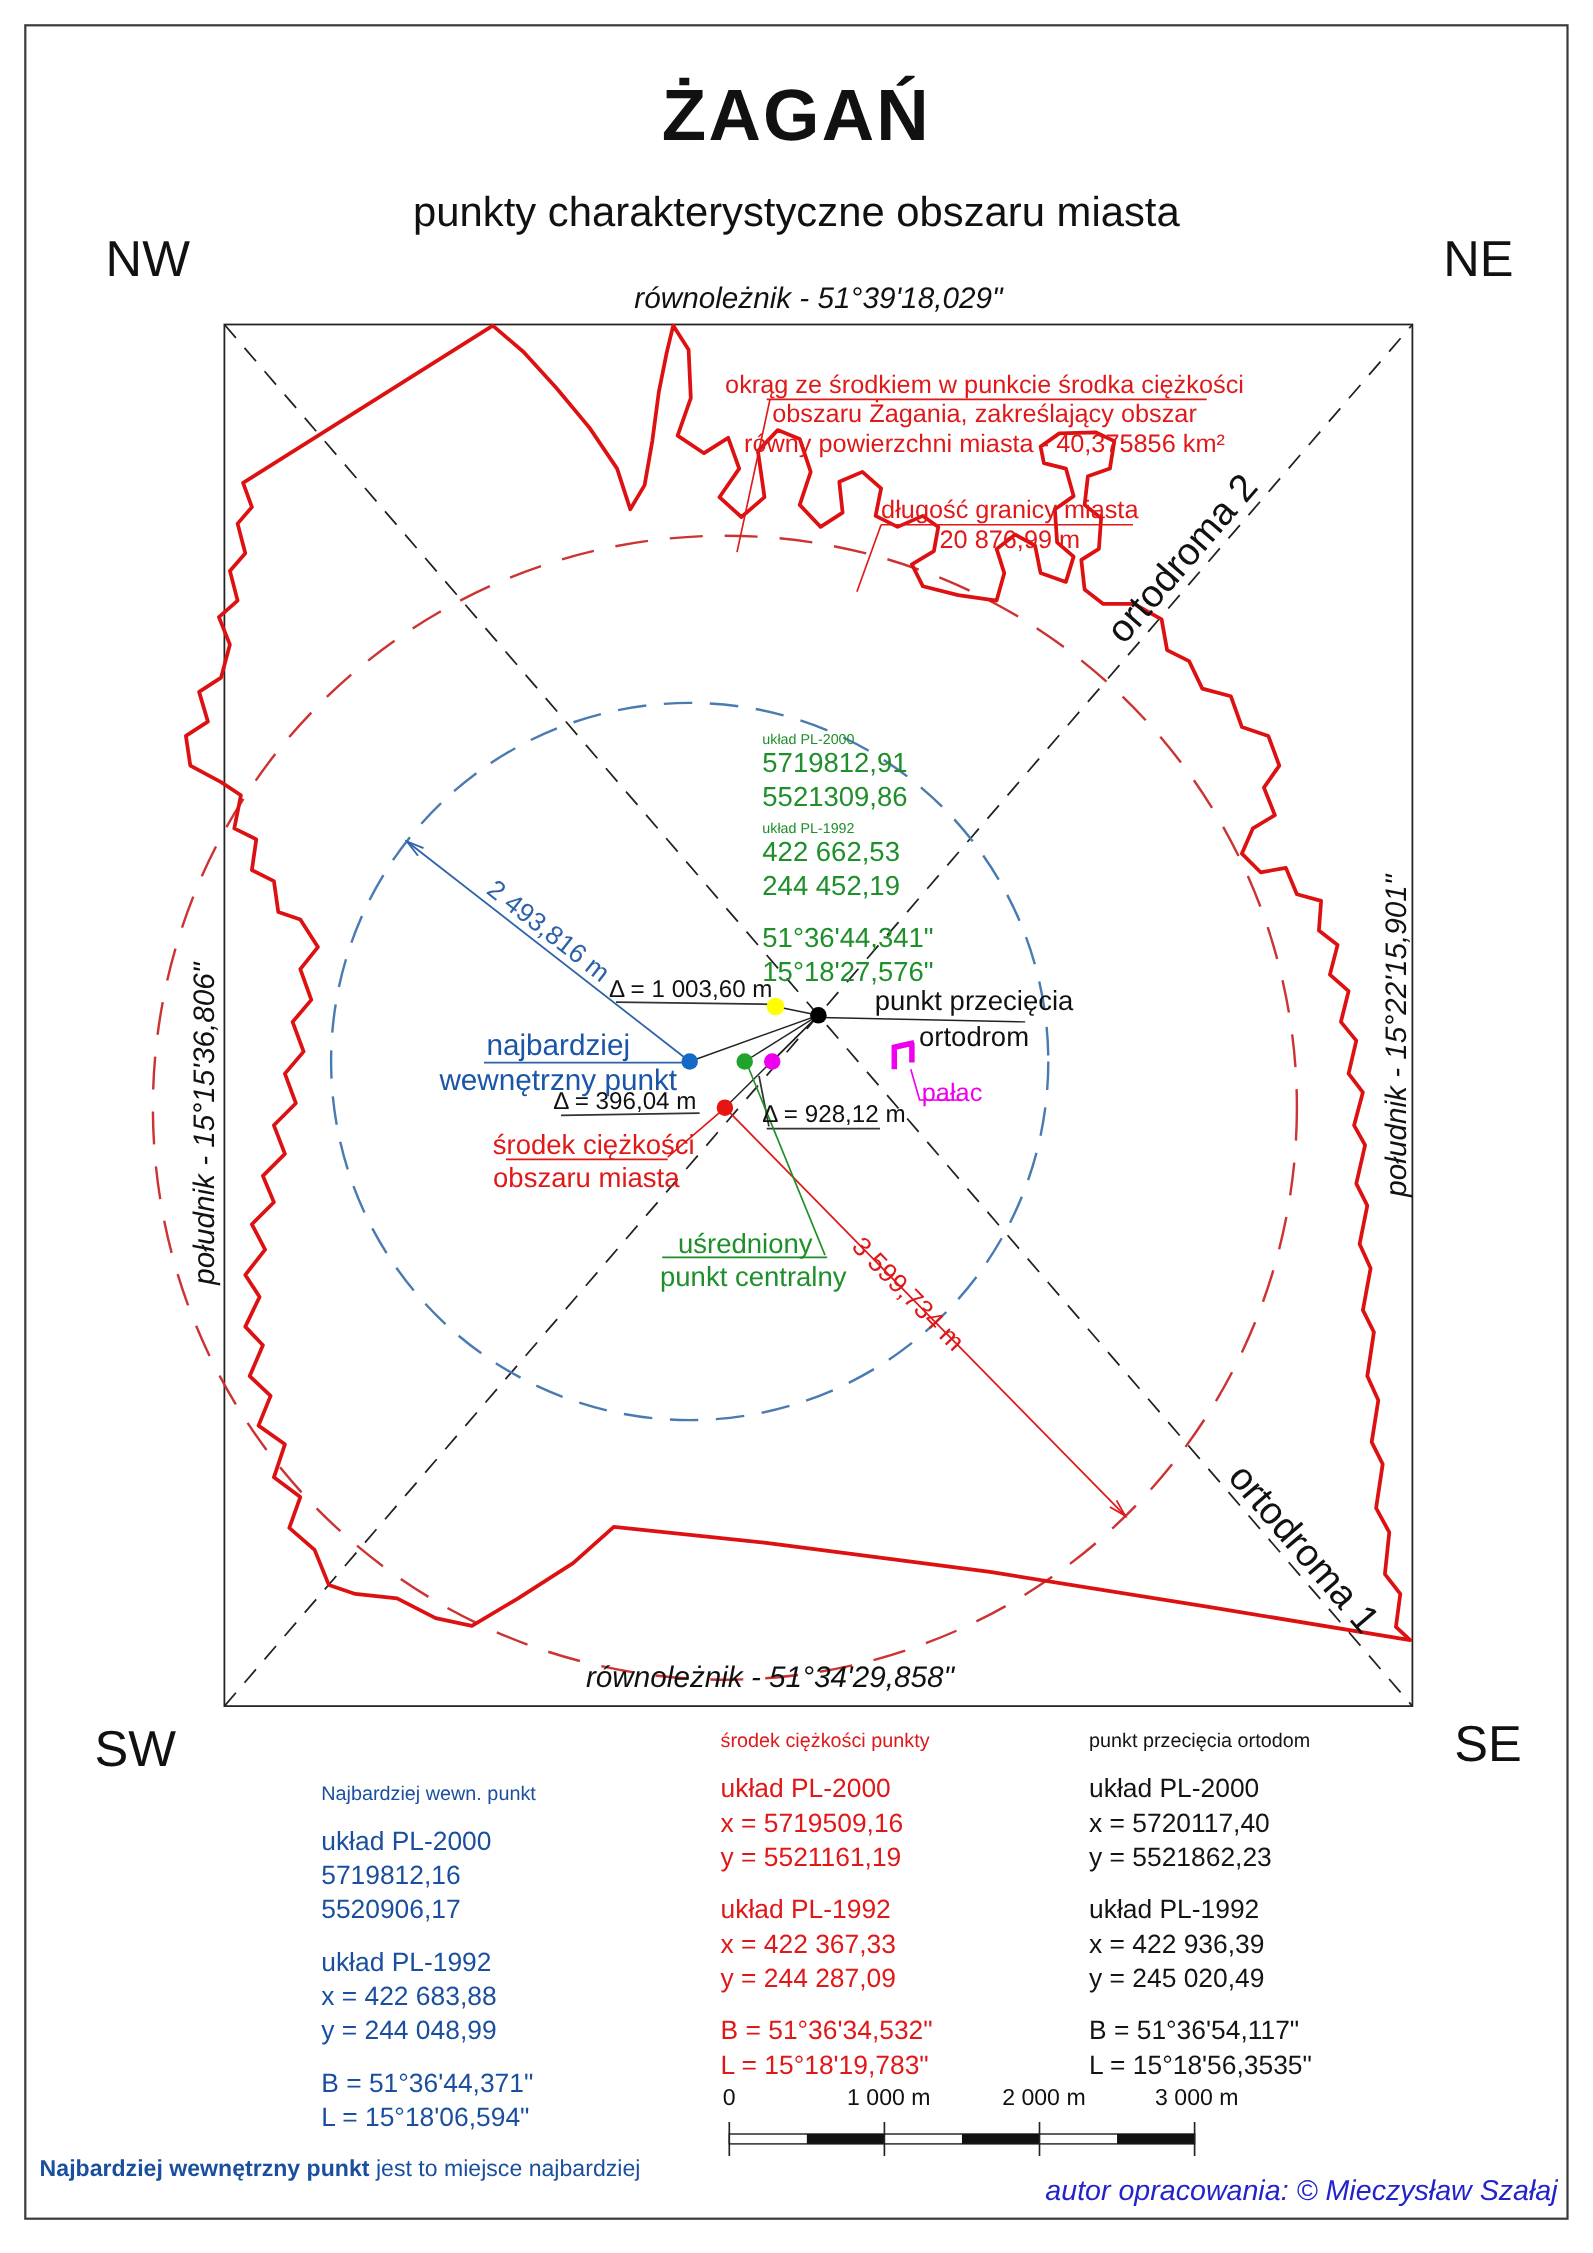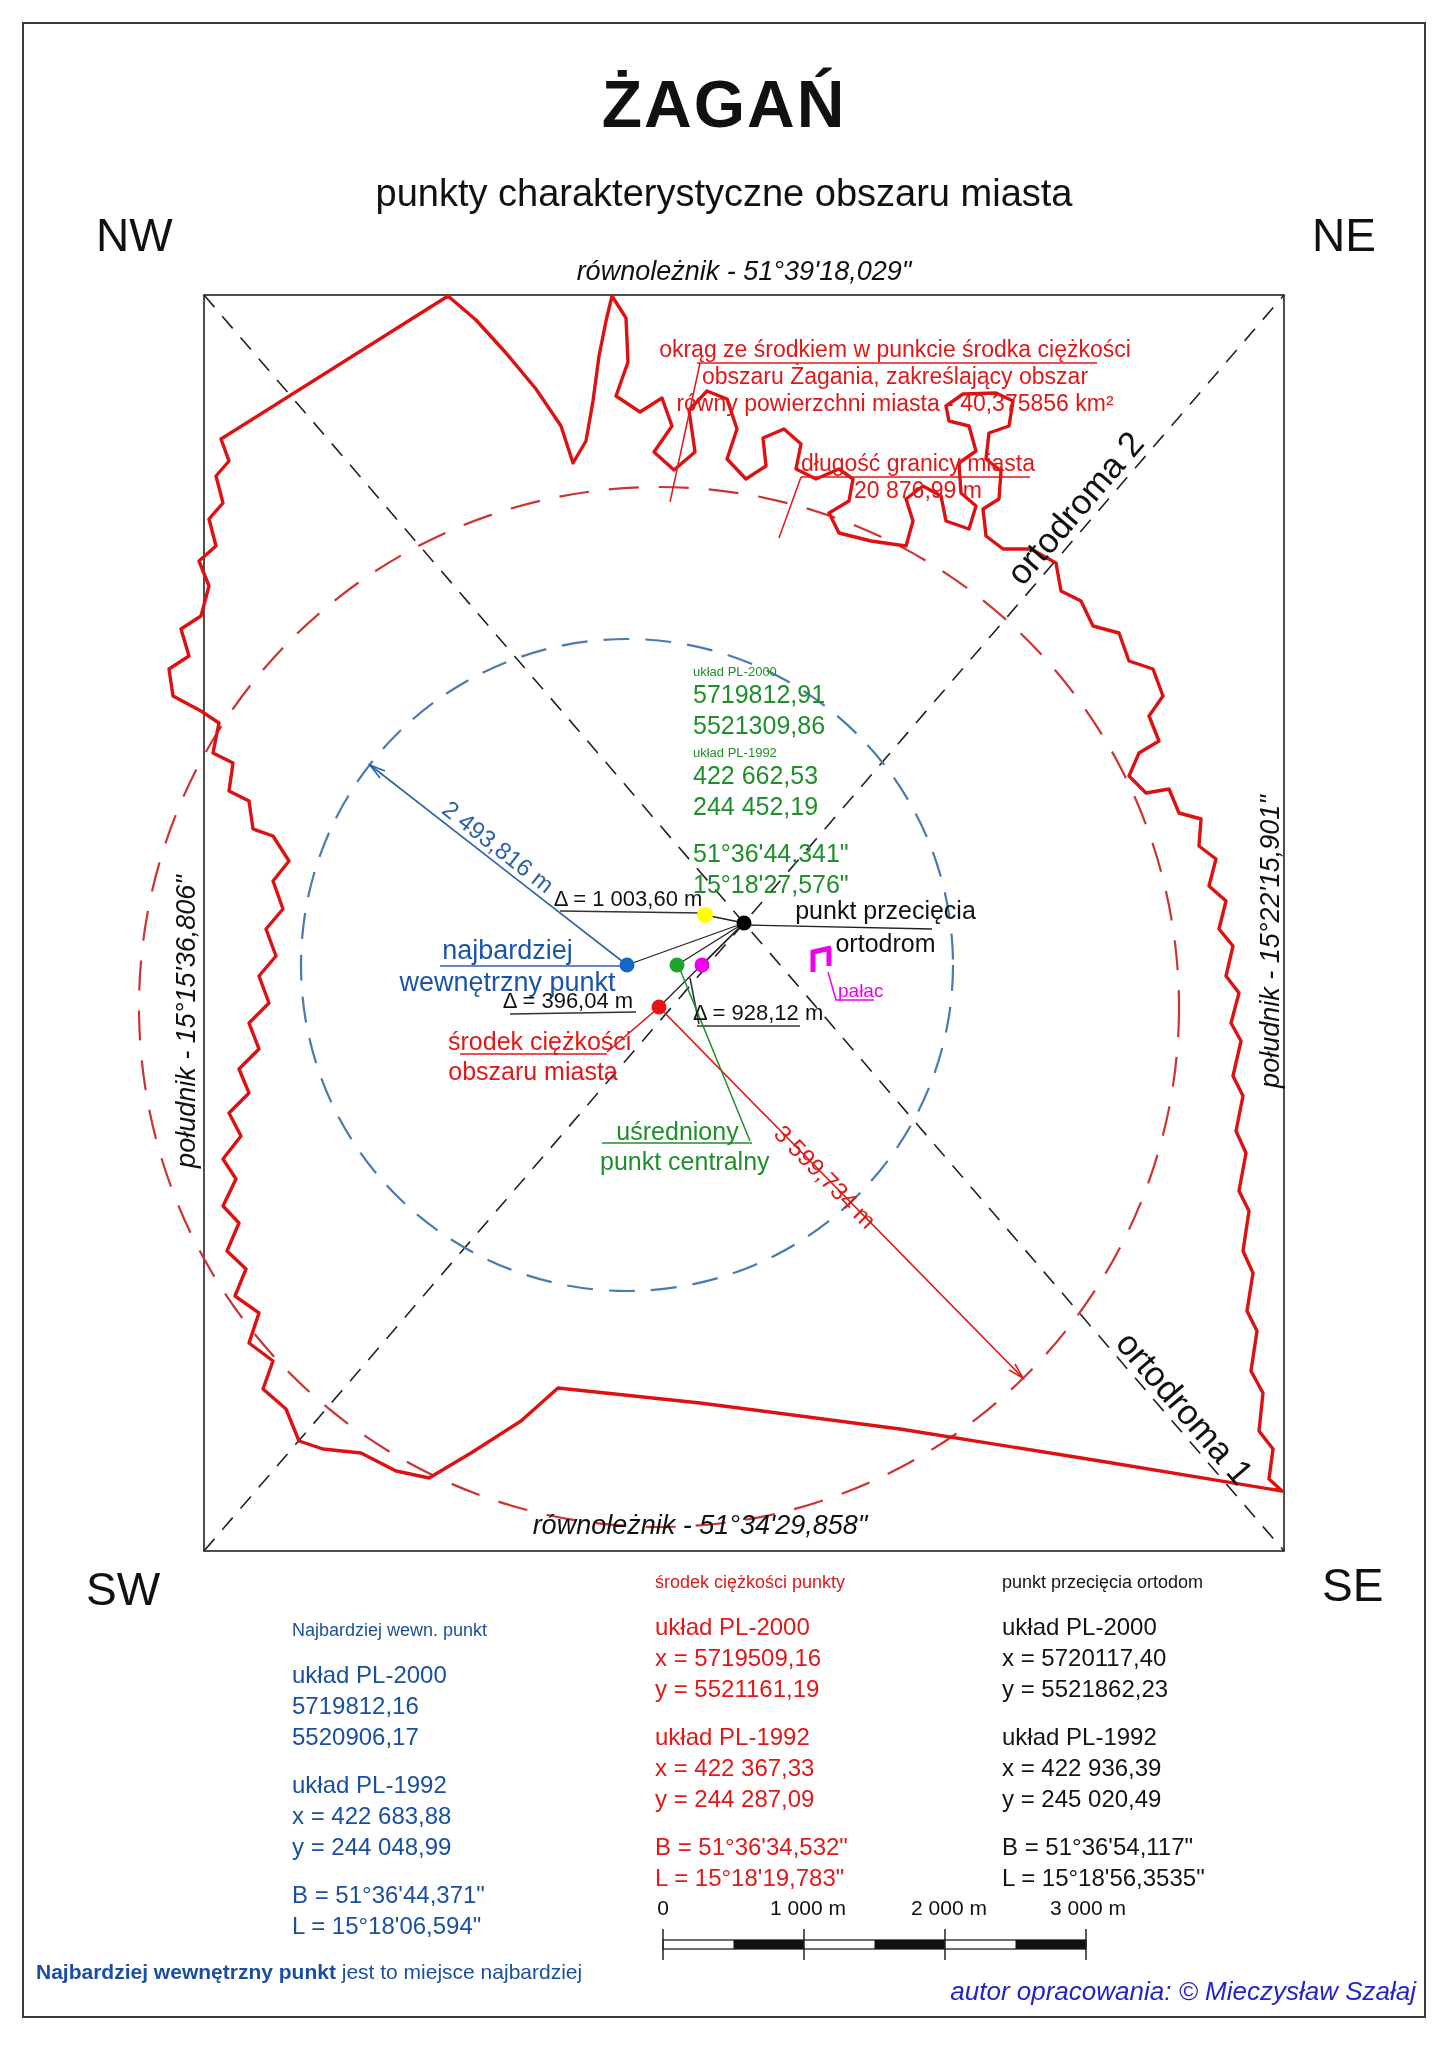--- a/index.html
+++ b/index.html
@@ -185,21 +185,21 @@
   <div class="lbl ptlbl red" style="left:448px;width:170px;top:1026px;font-size:25px;line-height:30px;">
     <div>środek ciężkości</div>
     <div>obszaru miasta</div>
   </div>
 
   <div class="lbl ptlbl green" style="left:600px;width:155px;top:1116px;font-size:25px;line-height:30px;">
     <div>uśredniony</div>
     <div>punkt centralny</div>
   </div>
 
-  <div class="lbl magenta" style="left:838px;top:980px;font-size:19px;">pałac</div>
+  <div class="lbl magenta" style="left:838px;top:980px;font-size:23px;">pałac</div>
 
   <div class="lbl geo" style="left:693px;top:660px;">
     <span class="small">układ PL-2000</span>
     <div>5719812,91</div>
     <div>5521309,86</div>
     <span class="small">układ PL-1992</span>
     <div>422 662,53</div>
     <div>244 452,19</div>
     <div style="height:16px;"></div>
     <div>51°36'44,341"</div>
@@ -235,21 +235,21 @@
       <div>układ PL-1992</div>
       <div>x = 422 367,33</div>
       <div>y = 244 287,09</div>
     </div>
     <div class="grp">
       <div>B = 51°36'34,532"</div>
       <div>L = 15°18'19,783"</div>
     </div>
   </div>
 
-  <div class="col" style="left:990px;color:#141414;margin-left:12px;">
+  <div class="col" style="left:990px;color:#141414;">
     <div class="hdr">punkt przecięcia ortodom</div>
     <div class="grp">
       <div>układ PL-2000</div>
       <div>x = 5720117,40</div>
       <div>y = 5521862,23</div>
     </div>
     <div class="grp">
       <div>układ PL-1992</div>
       <div>x = 422 936,39</div>
       <div>y = 245 020,49</div>

